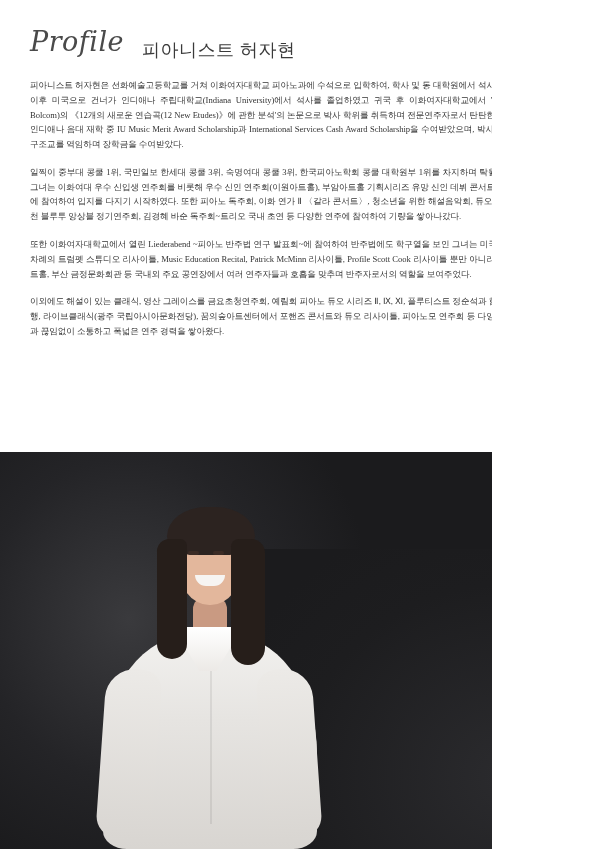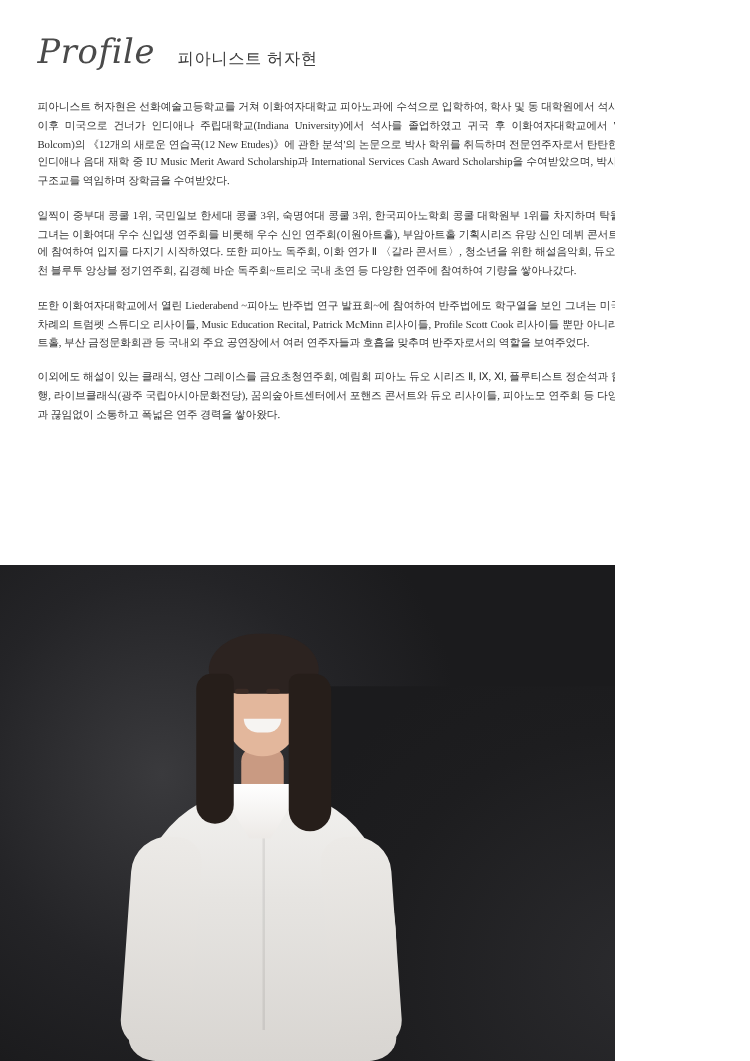--- a/index.html
+++ b/index.html
@@ -37,21 +37,21 @@
     font-family: "DejaVu Serif", serif;
     font-style: italic;
     font-size: 27px;
     color: #4a4a4a;
     letter-spacing: 0.5px;
   }
   .profile-ko {
     position: absolute;
     left: 112px;
     top: 6px;
-    font-size: 13px;
+    font-size: 18px;
     color: #3a3a3a;
     letter-spacing: 0.5px;
   }
 
   
   .bio {
     position: absolute;
     left: 30px;
     top: 78px;
     width: 540px;

